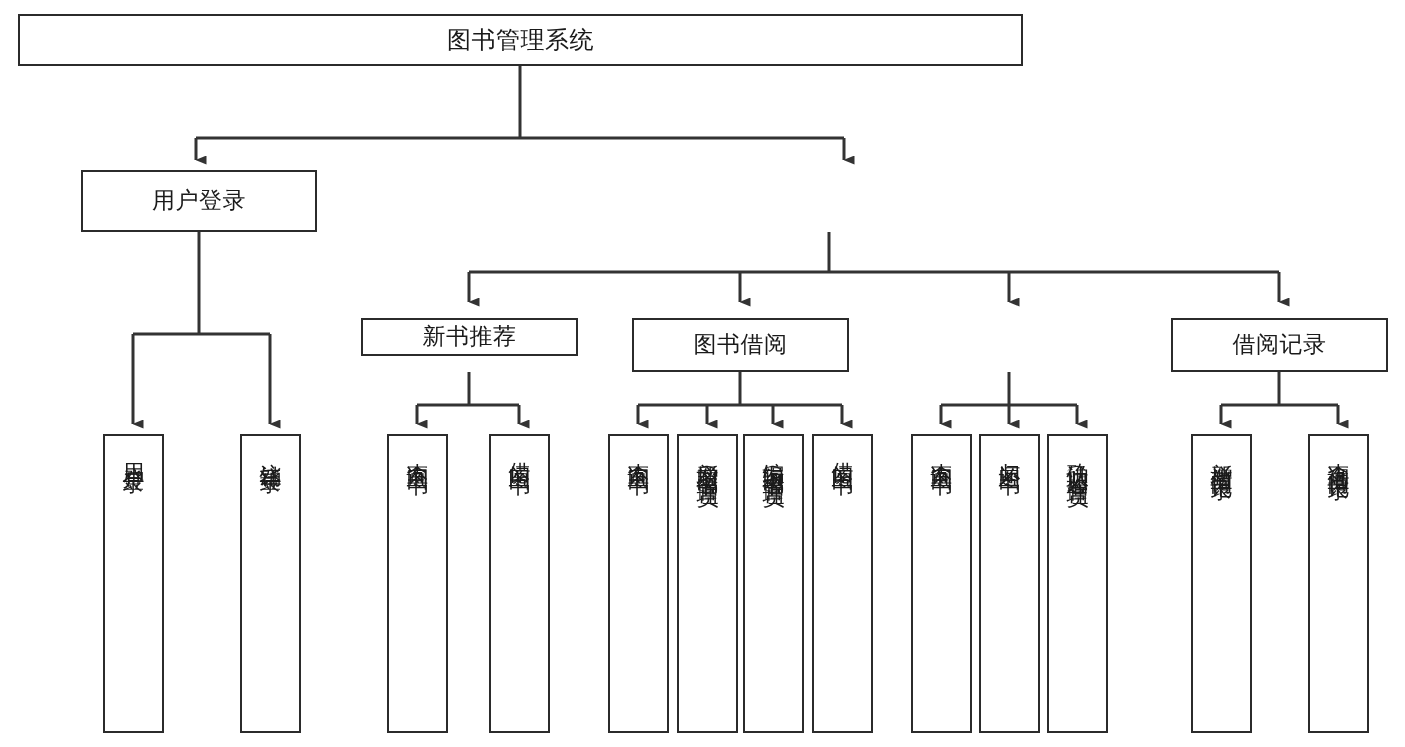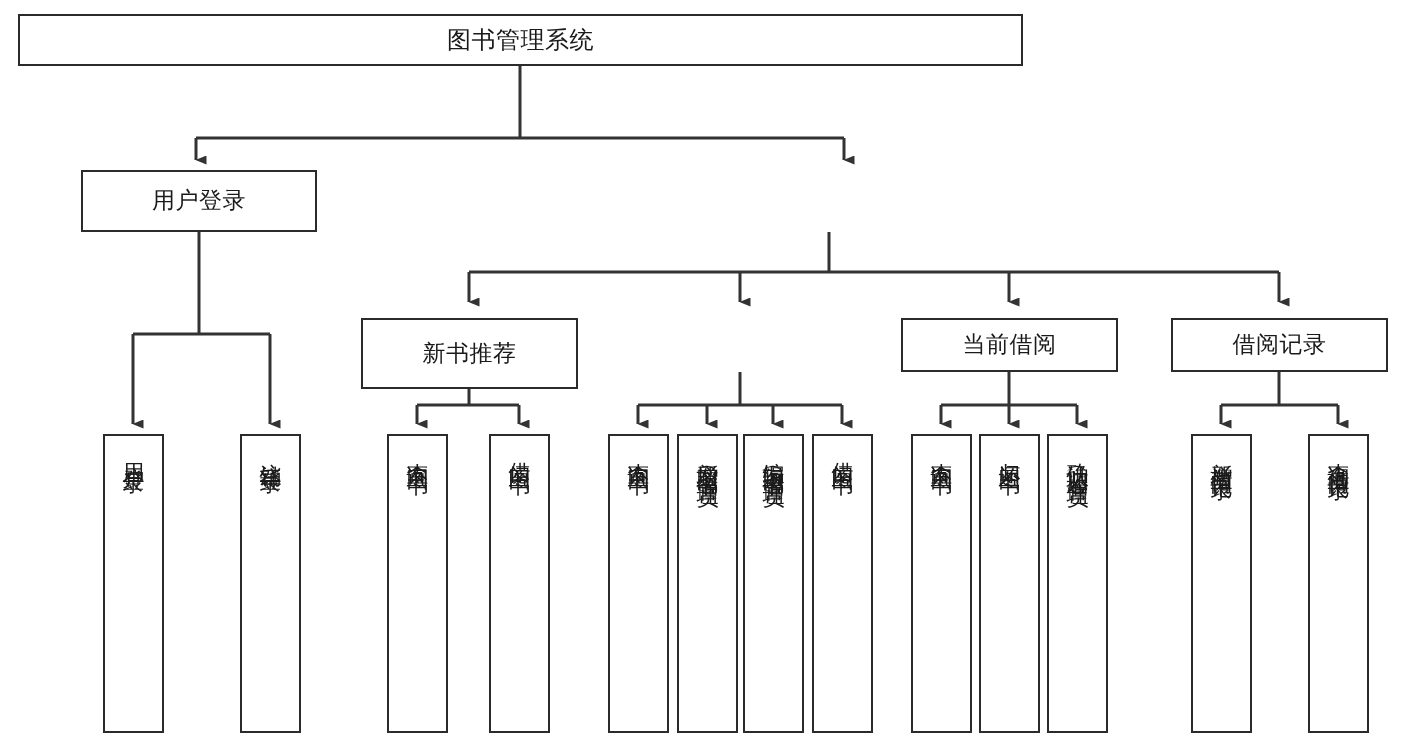--- a/index.html
+++ b/index.html
@@ -129,28 +129,28 @@
 
   <div class="node-box root horizontal" style="left:18px; top:14px; width:1005px; height:52px;">
     <span class="node-label">图书管理系统</span>
   </div>
 
   <div class="node-box horizontal" style="left:81px; top:170px; width:236px; height:62px;">
     <span class="node-label">用户登录</span>
   </div>
 
 
-  <div class="node-box horizontal" style="left:361px; top:318px; width:217px; height:71px;">
+  <div class="node-box horizontal" style="left:361px; top:318px; width:217px; height:38px;">
     <span class="node-label">新书推荐</span>
   </div>
 
-
-  <div class="node-box horizontal" style="left:901px; top:318px; width:217px; height:54px;">
-    <span class="node-label">当前借阅</span>
-  </div>
+  <div class="node-box horizontal" style="left:632px; top:318px; width:217px; height:54px;">
+    <span class="node-label">图书借阅</span>
+  </div>
+
 
   <div class="node-box horizontal" style="left:1171px; top:318px; width:217px; height:54px;">
     <span class="node-label">借阅记录</span>
   </div>
 
   <div class="node-box vertical" style="left:103px; top:434px; width:61px; height:299px;">
     <span class="node-label">用户登录</span>
   </div>
 
   <div class="node-box vertical" style="left:240px; top:434px; width:61px; height:299px;">

